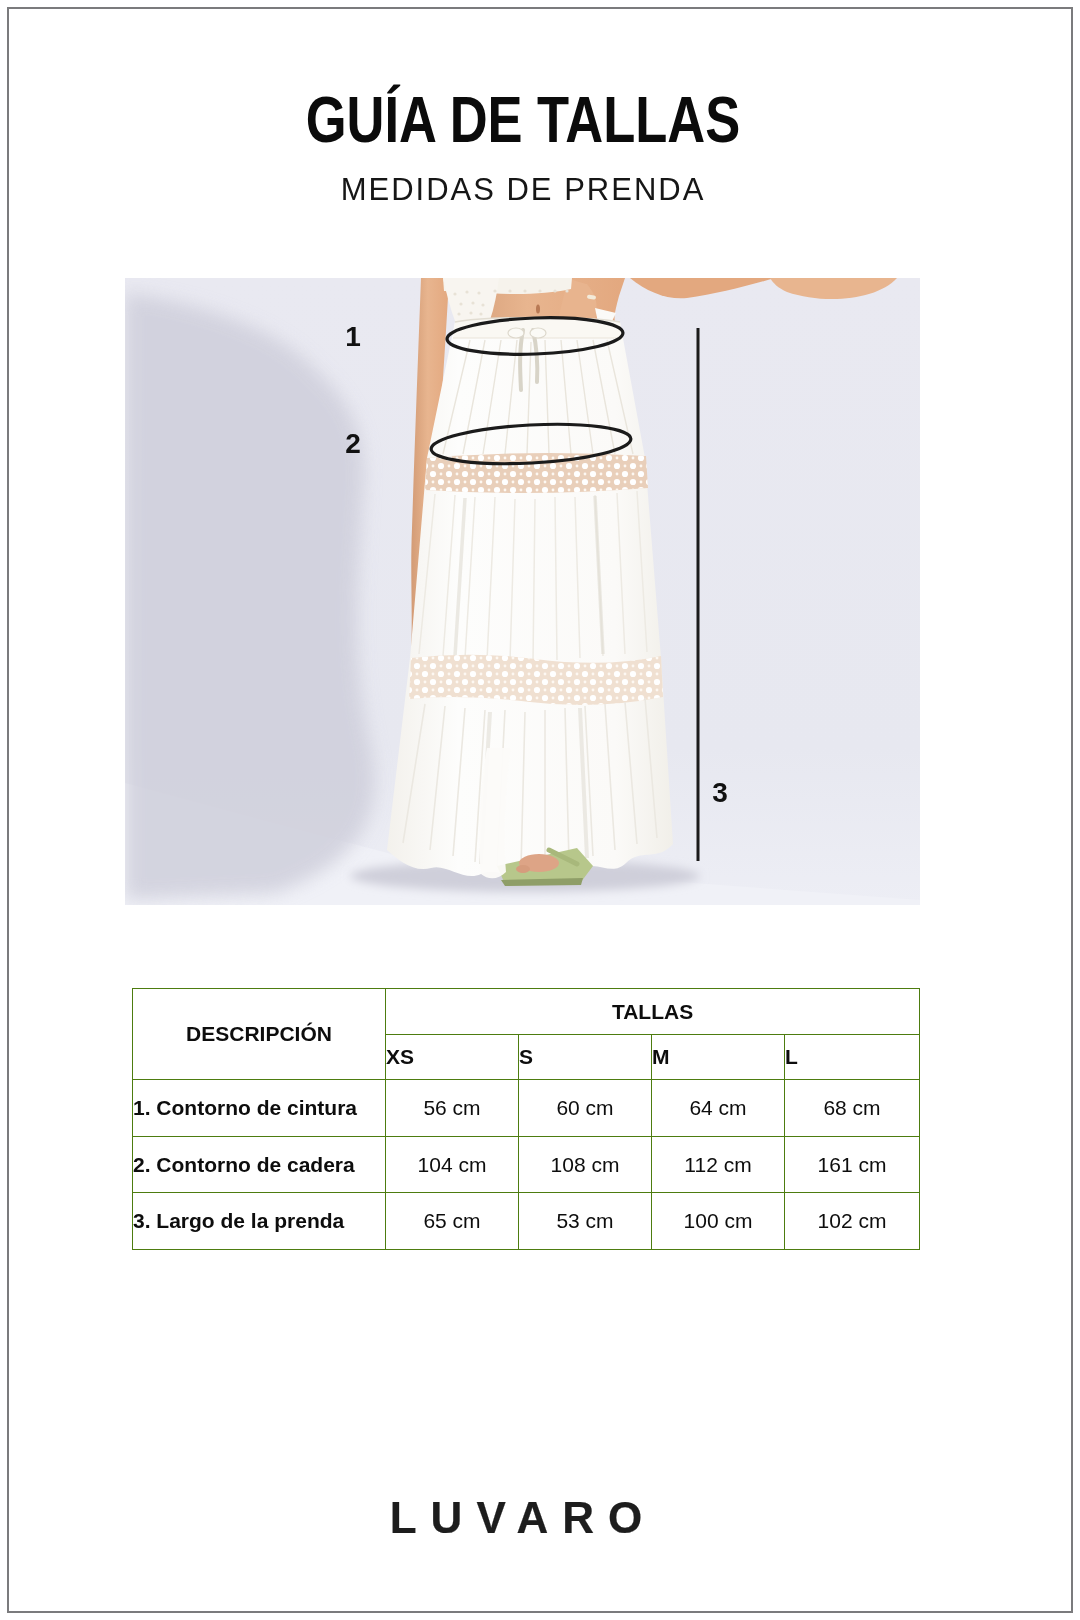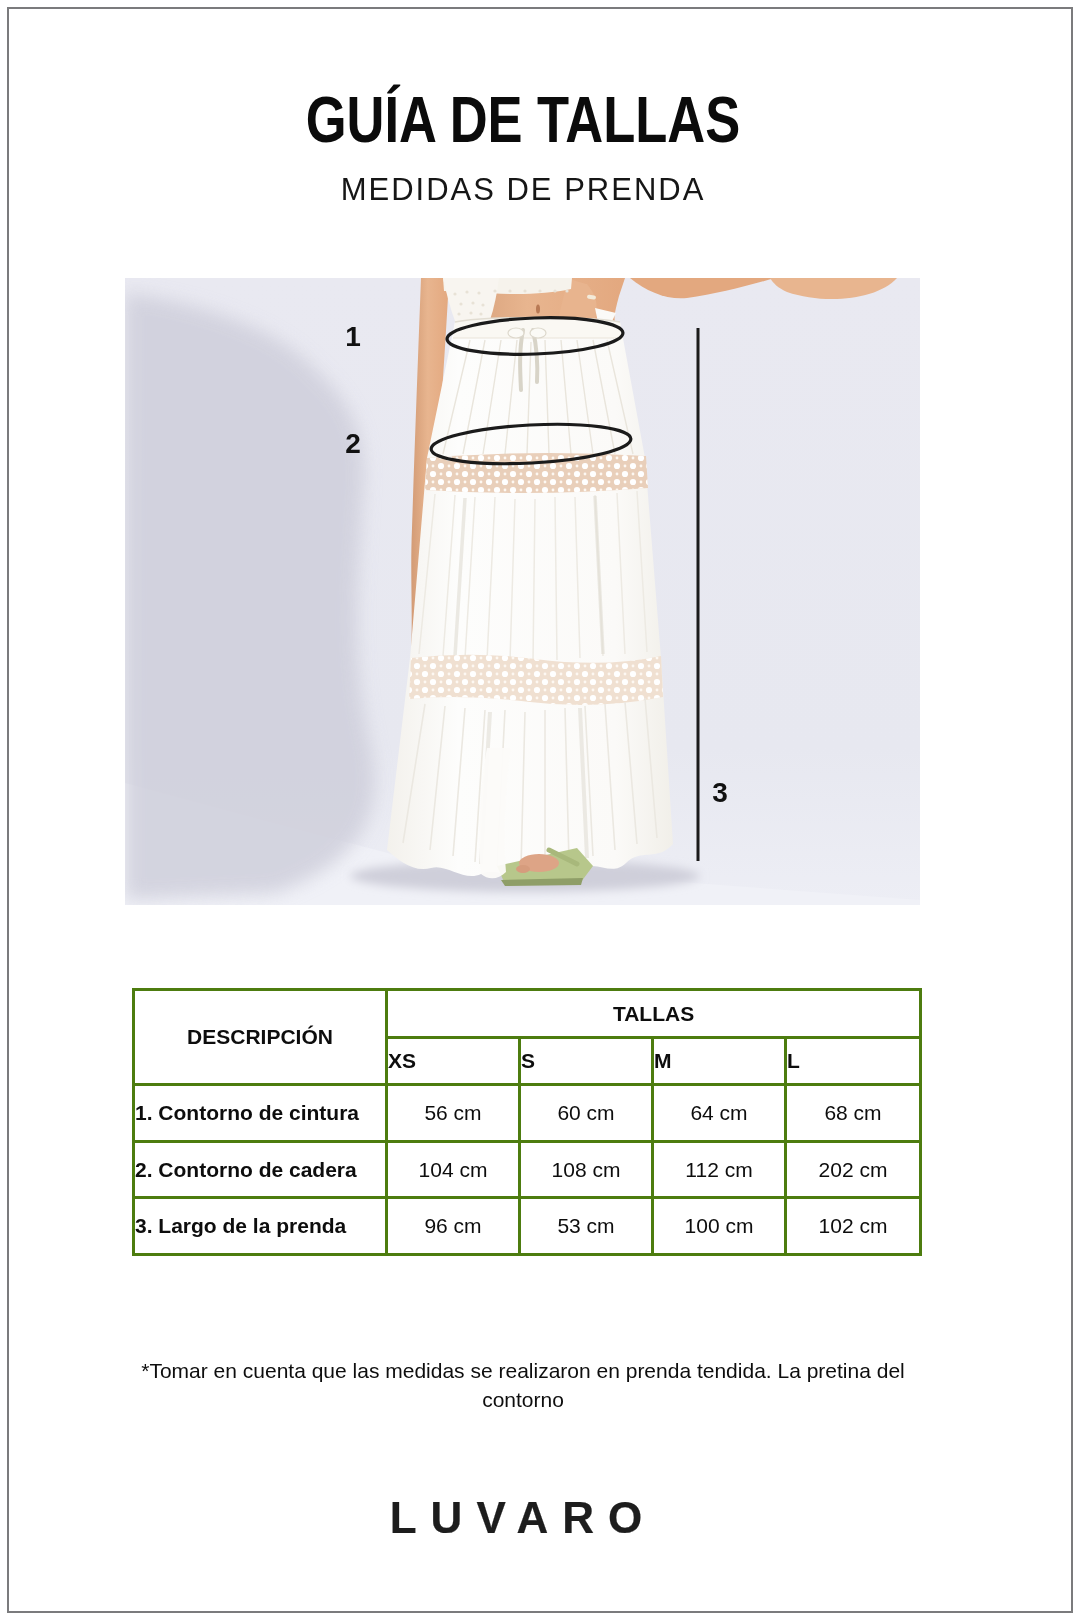--- a/index.html
+++ b/index.html
@@ -16,21 +16,21 @@
   .subtitle{
     position:absolute;left:0;top:174px;width:1046px;text-align:center;
     font-size:31px;font-weight:400;letter-spacing:2px;line-height:1;color:#161616;white-space:nowrap;
   }
   .photo{position:absolute;left:125px;top:278px;width:795px;height:627px;}
   .photo svg{display:block;}
   table.size-table{
     position:absolute;left:132px;top:988px;width:787px;border-collapse:collapse;table-layout:fixed;
   }
   table.size-table td,table.size-table th{
-    border:3px solid #4d7c0f;font-size:21px;vertical-align:middle;padding:0;color:#0d0d0d;
+    border:1px solid #4d7c0f;font-size:21px;vertical-align:middle;padding:0;color:#0d0d0d;
   }
   th.desc-h{font-weight:700;text-align:center;font-size:22px;}
   th.tallas-h{font-weight:700;text-align:center;height:45px;font-size:22px;}
   th.size-h{font-weight:700;text-align:left;height:44px;}
   td.row-label{font-weight:700;text-align:left;padding-left:16px;}
   td.val{text-align:center;font-weight:400;}
   tr.data-row{height:57px;padding-left:21px;}
   .footnote{
     position:absolute;left:103px;top:1356px;width:840px;text-align:center;
     font-size:21px;line-height:29px;color:#0e0e0e;
@@ -199,29 +199,28 @@
     <td class="val">56 cm</td>
     <td class="val">60 cm</td>
     <td class="val">64 cm</td>
     <td class="val">68 cm</td>
   </tr>
   <tr class="data-row" style="height:56px">
     <td class="row-label">2. Contorno de cadera</td>
     <td class="val">104 cm</td>
     <td class="val">108 cm</td>
     <td class="val">112 cm</td>
-    <td class="val">202 cm</td>
+    <td class="val">161 cm</td>
   </tr>
   <tr class="data-row">
     <td class="row-label">3. Largo de la prenda</td>
-    <td class="val">96 cm</td>
+    <td class="val">65 cm</td>
     <td class="val">53 cm</td>
     <td class="val">100 cm</td>
     <td class="val">102 cm</td>
   </tr>
 </tbody>
   </table>
 
 <div class="footnote">
-  <div>*Tomar en cuenta que las medidas se realizaron en prenda tendida. La pretina del contorno</div>
 </div>
 
 <div class="brand">LUVARO</div>
 
 </body></html>

